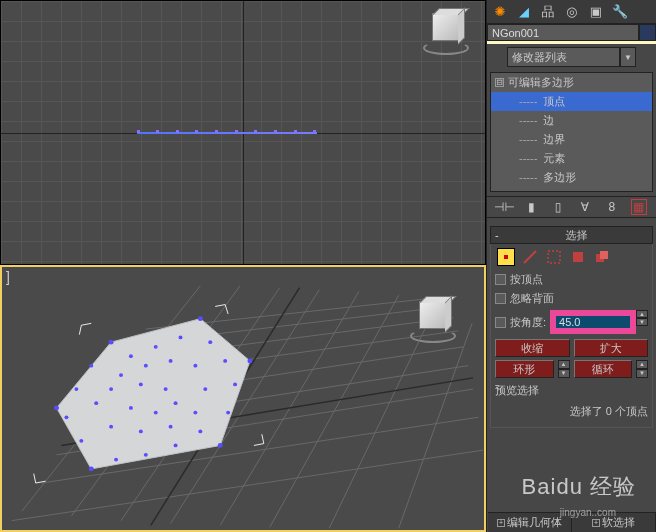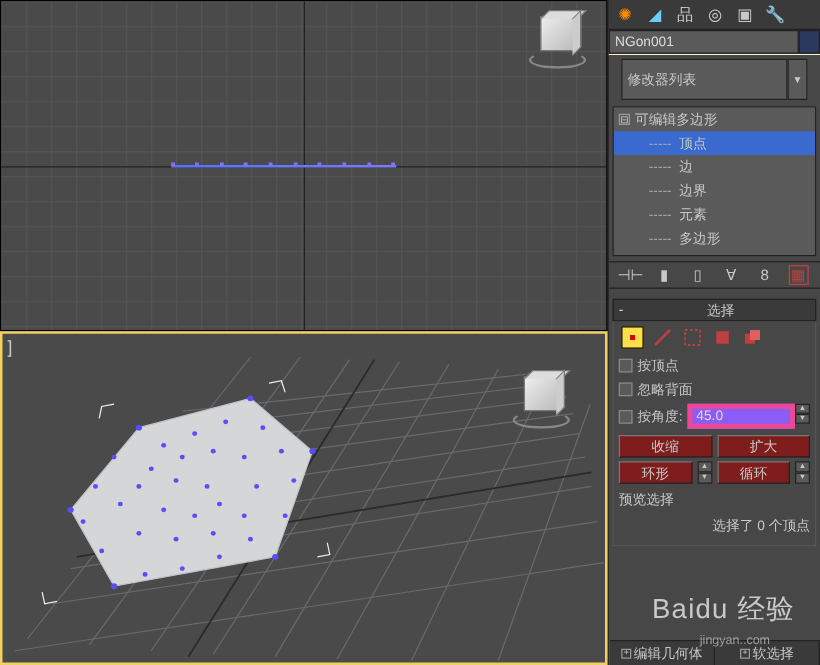--- a/index.html
+++ b/index.html
@@ -32,25 +32,25 @@
 .grid-persp{position:absolute;inset:0}
 .grid-persp svg{width:100%;height:100%}
 
 .bracket{position:absolute;top:2px;left:4px;color:#ccc;font-size:14px}
 
 
 .panel{width:170px;background:#474747;border-left:1px solid #222;display:flex;flex-direction:column}
 .toolbar-top{height:24px;background:#3a3a3a;display:flex;align-items:center;padding:0 4px;gap:6px;border-bottom:1px solid #222}
 .toolbar-top .ico{width:18px;height:18px;display:flex;align-items:center;justify-content:center;font-size:13px}
 
-.name-row{display:flex;height:20px;background:#7f1d1d;border-bottom:1px solid #fef9c3}
+.name-row{display:flex;height:20px;background:#7f1d1d;border-bottom:3px solid #fef9c3}
 .name-row input{flex:1;background:#5a5a5a;border:1px solid #222;color:#ddd;padding:0 4px;font-size:11px}
 .color-swatch{width:18px;background:#2a3a5f;border:1px solid #222}
 
-.dropdown{display:flex;height:33px;margin:3px 10px}
+.dropdown{display:flex;height:20px;margin:3px 20px}
 .dropdown .dd{flex:1;background:#5a5a5a;border:1px solid #222;display:flex;align-items:center;padding:0 4px}
 .dropdown .dd-arrow{width:16px;background:#5a5a5a;border:1px solid #222;display:flex;align-items:center;justify-content:center;font-size:8px}
 
 .stack{margin:2px 3px;border:1px solid #222;background:#5a5a5a;height:120px;overflow:hidden}
 .stack-hdr{background:#5a5a5a;padding:2px 4px;display:flex;align-items:center;gap:4px;font-size:11px}
 .stack-hdr .box{width:9px;height:9px;border:1px solid #999;display:inline-flex;align-items:center;justify-content:center;font-size:8px;line-height:1}
 .stack-item{padding:2px 4px 2px 28px;font-size:11px;color:#ccc}
 .stack-item.sel{background:#3a6acf;color:#fff}
 .stack-item .dash{color:#aaa;margin-right:6px}
 
@@ -67,21 +67,21 @@
 .sel-icons .si{width:18px;height:18px;display:flex;align-items:center;justify-content:center}
 .si.vertex{background:#ffe04a;border:1px solid #000}
 .si.vertex:after{content:"";width:4px;height:4px;background:#d00}
 .si svg{width:16px;height:16px}
 
 .chk-row{display:flex;align-items:center;gap:4px;padding:2px 0}
 .chk{width:11px;height:11px;border:1px solid #888;background:#5a5a5a}
 
 .spin-row{display:flex;align-items:center;gap:4px;padding:2px 0}
 .spin{display:flex;flex:1}
-.spin input{flex:1;background:#8b5cf6;border:4px solid #ec4899;color:#ddd;padding:0 3px;font-size:11px;width:50px}
+.spin input{flex:1;background:#0c4a6e;border:6px solid #ec4899;color:#ddd;padding:0 3px;font-size:11px;width:50px}
 .spin .arrows{width:12px;display:flex;flex-direction:column}
 .spin .arrows span{height:8px;background:#5a5a5a;border:1px solid #222;font-size:6px;text-align:center;line-height:6px}
 
 .btn-row{display:flex;gap:4px;margin:3px 0}
 .btn{flex:1;height:18px;background:#7f1d1d;border:1px solid #222;border-top-color:#777;border-left-color:#777;display:flex;align-items:center;justify-content:center;font-size:11px}
 
 .radio-row{display:flex;gap:4px;align-items:center;padding:2px 0;flex-wrap:wrap}
 .radio{width:11px;height:11px;border:1px solid #888;border-radius:50%;background:#5a5a5a;display:flex;align-items:center;justify-content:center}
 .radio.on:after{content:"";width:5px;height:5px;background:#ddd;border-radius:50%}
 

